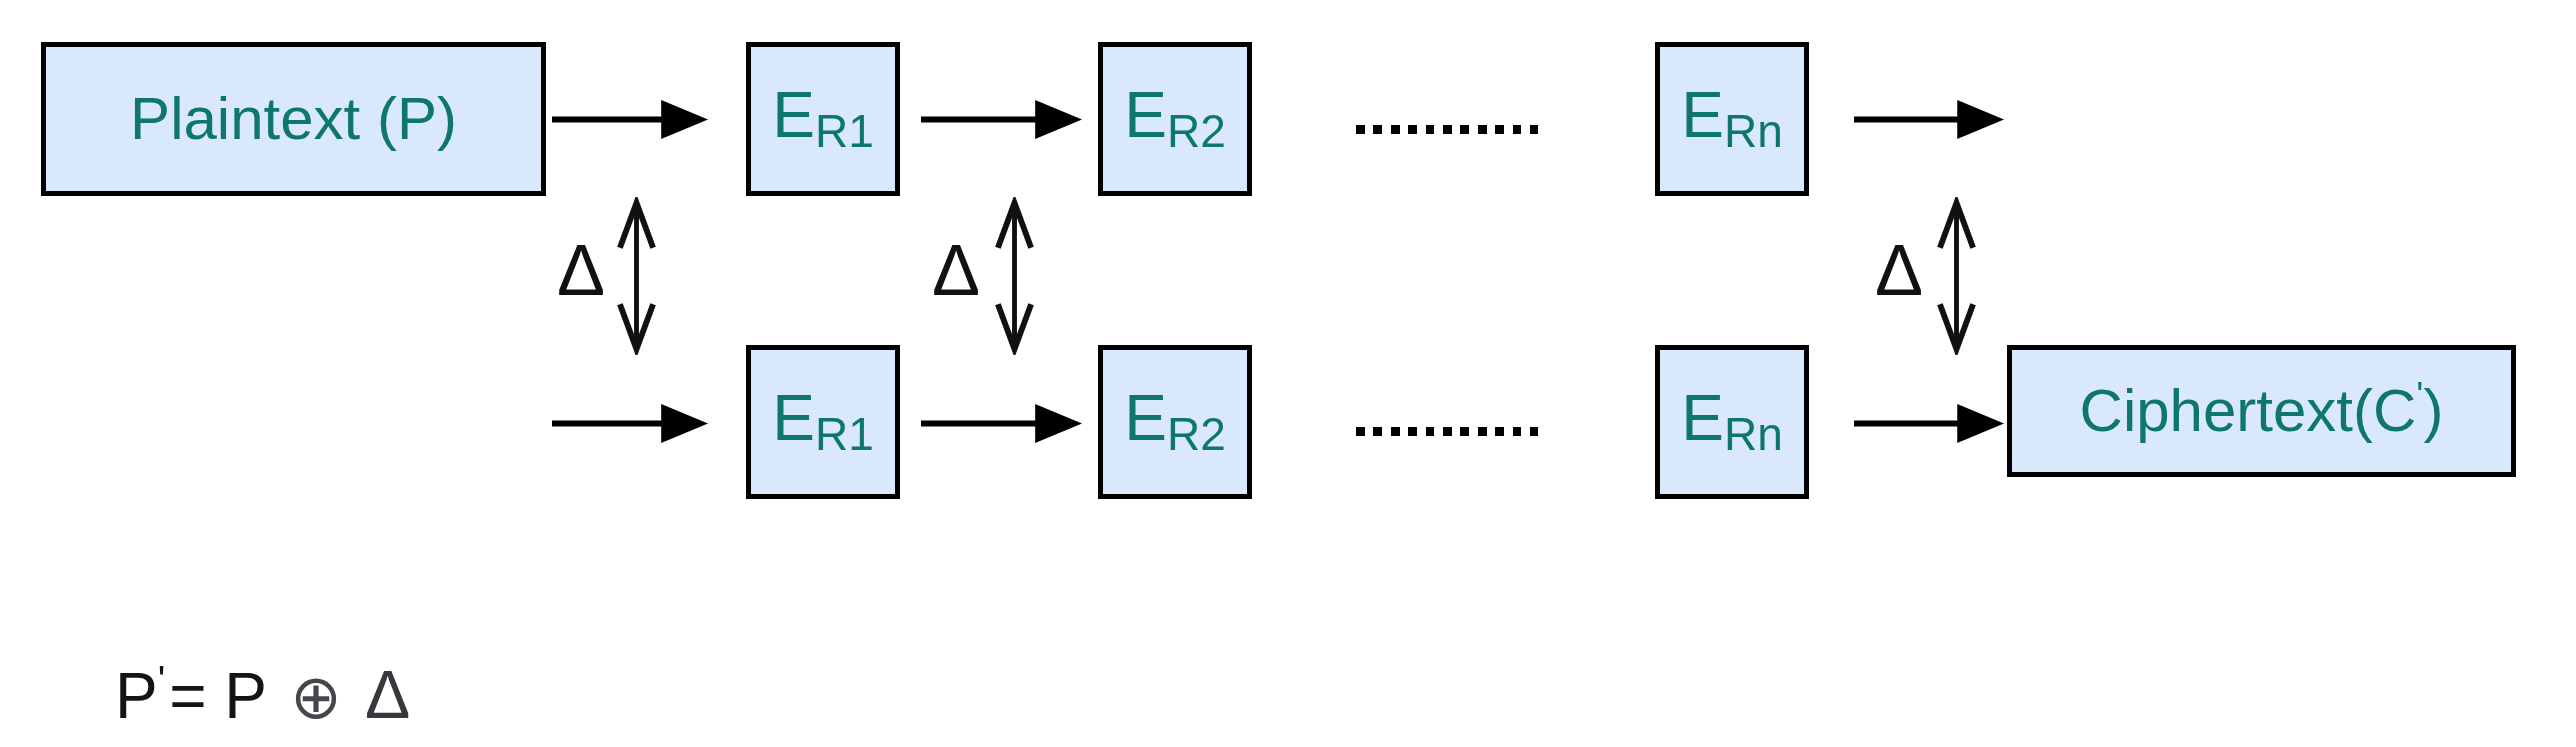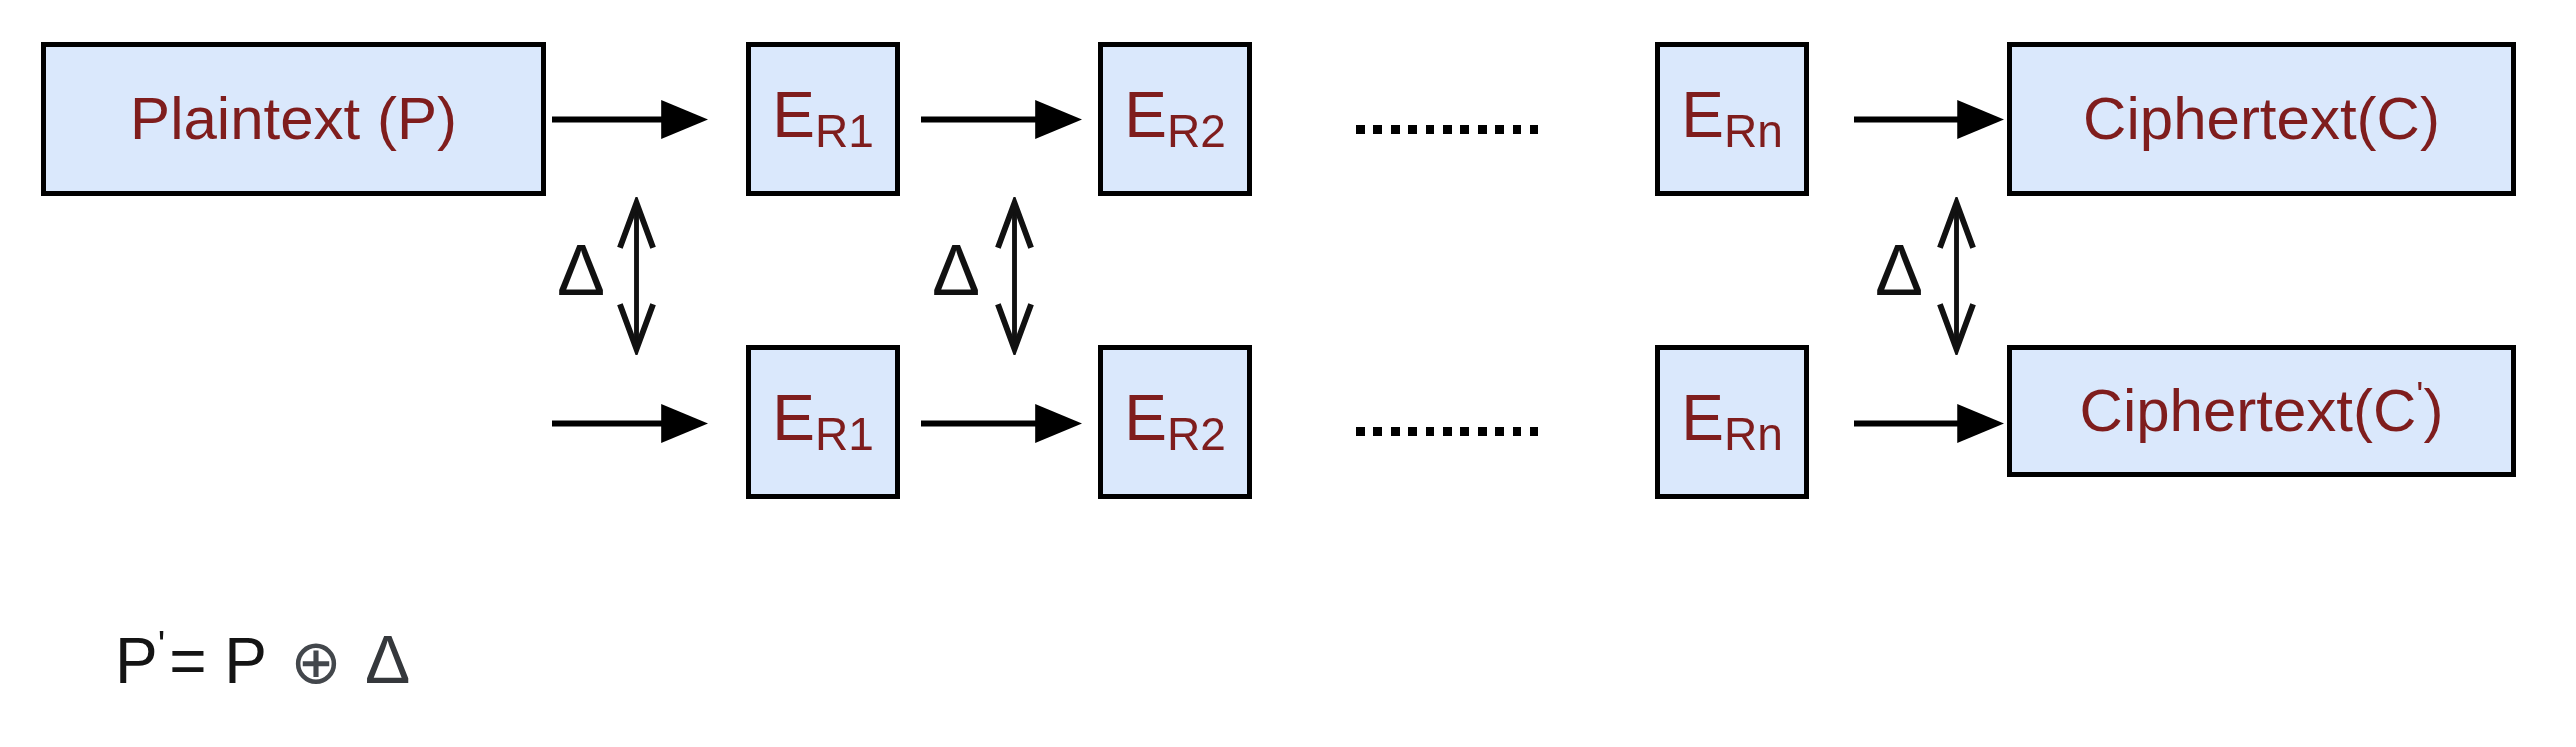--- a/index.html
+++ b/index.html
@@ -21,21 +21,21 @@
     box-sizing: border-box;
     background: #dae8fc;
     border: 5.9px solid #000000;
     display: flex;
     align-items: center;
     justify-content: center;
   }
   .box-label {
     font-size: 60px;
     line-height: 1;
-    color: #7f1d1d;
+    color: #0f766e;
     white-space: nowrap;
   }
   .ebox .box-label { font-size: 64px; }
   .sub {
     font-size: 0.72em;
     vertical-align: -0.22em;
     letter-spacing: 0;
   }
   .prime {
     display: inline-block;
@@ -57,20 +57,21 @@
     line-height: 1;
     color: #111111;
     transform: translateX(-50%);
   }
   .formula {
     position: absolute;
     font-size: 64px;
     line-height: 1;
     white-space: nowrap;
     color: #141414;
+    margin-top: 35px;
   }
   .f-eq { margin-left: 3.9px; margin-right: 17.6px; }
   .f-op {
     margin-left: 23.4px;
     margin-right: 23.4px;
     color: #43474c;
     font-size: 0.96em;
   }
   .f-delta { color: #35383c; font-size: 1.06em; }
 </style>
@@ -105,23 +106,20 @@
 
   <div class="box ebox" style="left:1655px; top:42px; width:154px; height:154px">
     <span class="box-label"><span>E</span><span class="sub">Rn</span></span>
   </div>
 
   <svg class="harrow" style="left:1854px; top:98px" width="150" height="43" viewBox="0 0 154 44">
     <line x1="0" y1="22" x2="110" y2="22" stroke="#000" stroke-width="6"></line>
     <polygon points="106,2 154,22 106,42" fill="#000"></polygon>
   </svg>
 
-  <div class="box" style="left:2007px; top:42px; width:509px; height:154px">
-    <span class="box-label"><span>Ciphertext(C</span><span class="prime"></span><span>)</span></span>
-  </div>
 
   <span class="delta-label" style="left:581px; top:234px">Δ</span>
   <svg class="varrow" style="left:613px; top:197px" width="47" height="158" viewBox="0 0 48 162">
     <line x1="24" y1="10" x2="24" y2="152" stroke="#111" stroke-width="5"></line>
     <polyline points="7,52 24,6 41,52" fill="none" stroke="#111" stroke-width="6"></polyline>
     <polyline points="7,110 24,156 41,110" fill="none" stroke="#111" stroke-width="6"></polyline>
   </svg>
 
   <span class="delta-label" style="left:956px; top:234px">Δ</span>
   <svg class="varrow" style="left:991px; top:197px" width="47" height="158" viewBox="0 0 48 162">

